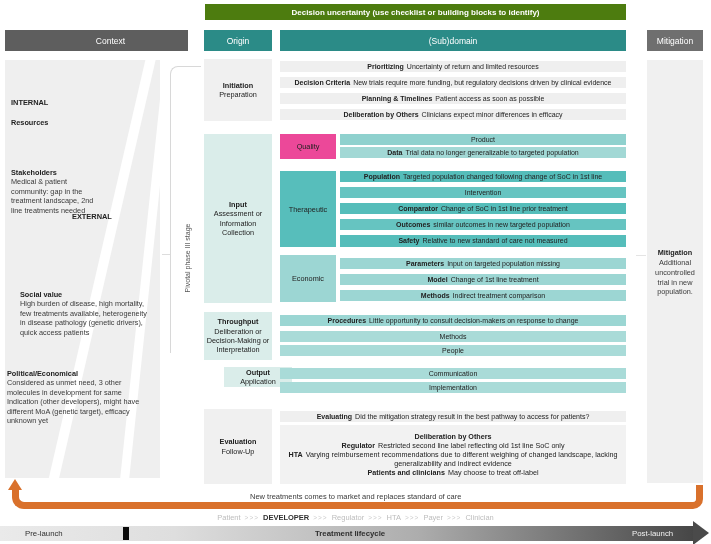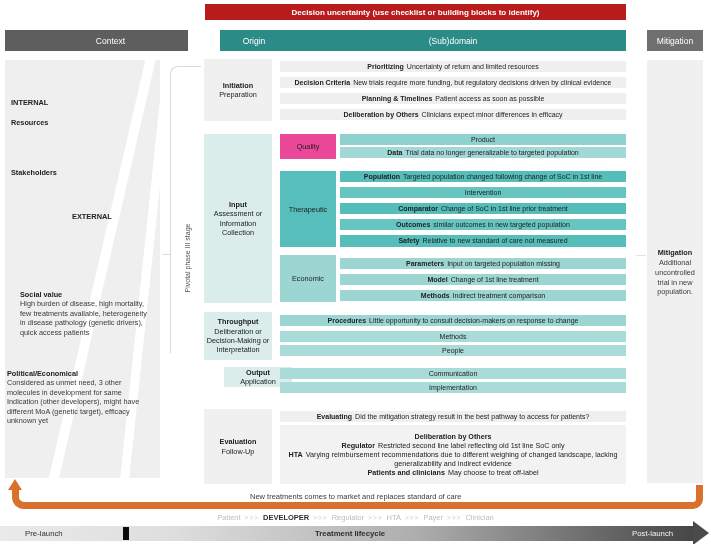--- a/index.html
+++ b/index.html
@@ -1,25 +1,25 @@
 <!DOCTYPE html>
 <html><head>
 <meta charset="utf-8">
 <style>
   html,body{margin:0;padding:0;background:#fff;}
   .stage{position:relative;width:711px;height:544px;background:#fff;overflow:hidden;
          font-family:"Liberation Sans",sans-serif;color:#222;}
   .abs{position:absolute;}
   
-  .banner{left:205px;top:4px;width:421px;height:16px;background:#b91c1c;color:#fff;
+  .banner{left:205px;top:4px;width:421px;height:16px;background:#4d7c0f;color:#fff;
           font-size:8px;font-weight:bold;display:flex;align-items:center;justify-content:center;}
   .hdr{top:30px;height:21px;color:#fff;font-size:8.5px;display:flex;align-items:center;justify-content:center;}
   .hdr-teal{background:#2B8B87;}
   .hdr-ctx{left:5px;width:155px;background:#5E5E5E;padding-left:28px;}
-  .hdr-origin{left:220px;width:68px;}
+  .hdr-origin{left:204px;width:68px;}
   .hdr-sub{left:280px;width:346px;}
   .hdr-mit{left:647px;width:56px;background:#6F6F6F;}
   
   .ctx-panel{left:5px;top:60px;width:155px;height:418px;background:#EFEFEF;overflow:hidden;}
   .stripe{position:absolute;background:#fff;}
   .stripe-a{width:10px;height:470px;left:92px;top:-25px;transform:rotate(13deg);}
   .stripe-b{width:9px;height:430px;left:135px;top:15px;transform:rotate(6deg);}
   .ctx-block{position:absolute;font-size:7.3px;line-height:1.3;color:#3A3A3A;}
   .ctx-block .t{font-weight:bold;color:#222;}
   .t-caps{font-weight:bold;color:#222;font-size:7.4px;}
@@ -97,20 +97,21 @@
 
   <div class="abs ctx-panel">
     <div class="stripe stripe-a"></div>
     <div class="stripe stripe-b"></div>
     <div class="ctx-block t-caps" style="left:6px;top:38px;">INTERNAL</div>
     <div class="ctx-block" style="left:6px;top:58px;width:122px;">
       <div class="t">Resources</div>
     </div>
     <div class="ctx-block" style="left:6px;top:108px;width:95px;">
       <div class="t">Stakeholders</div>
+      <div>Medical &amp; patient community: gap in the treatment landscape, 2nd line treatments needed</div>
     </div>
     <div class="ctx-block t-caps ra" style="right:8px;top:152px;width:80px;">EXTERNAL</div>
     <div class="ctx-block ra" style="right:8px;top:230px;width:132px;">
       <div class="t">Social value</div>
       <div>High burden of disease, high mortality, few treatments available, heterogeneity in disease pathology (genetic drivers), quick access patients</div>
     </div>
     <div class="ctx-block ra" style="right:8px;top:309px;width:145px;">
       <div class="t">Political/Economical</div>
       <div>Considered as unmet need, 3 other molecules in development for same Indication (other developers), might have different MoA (genetic target), efficacy unknown yet</div>
     </div>

